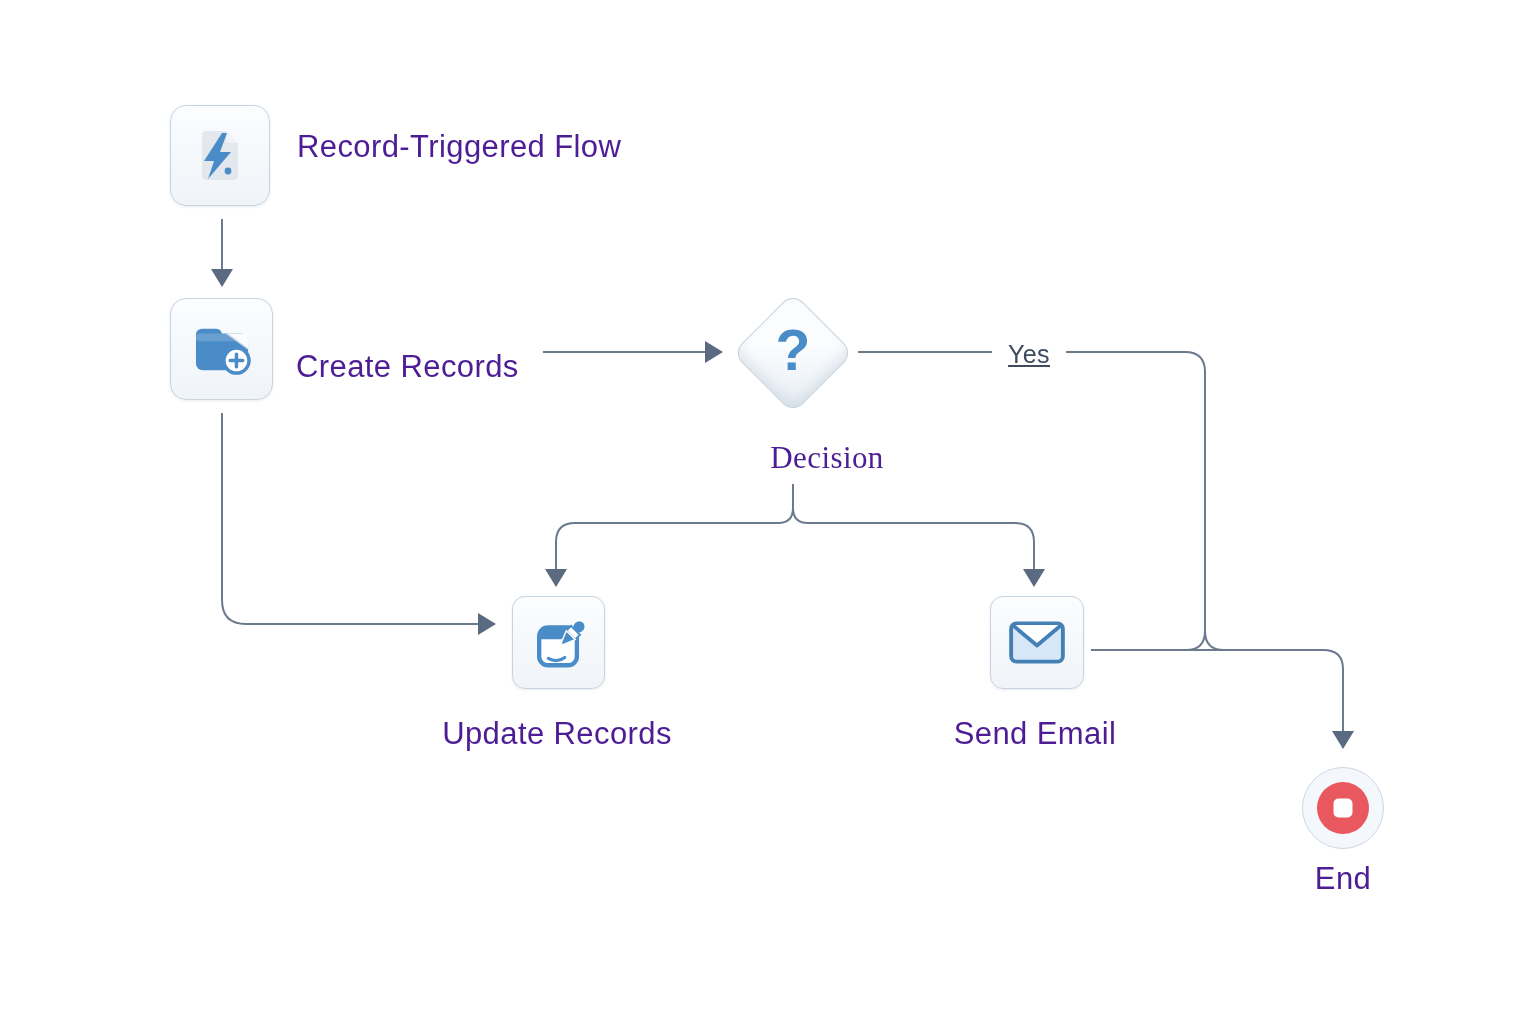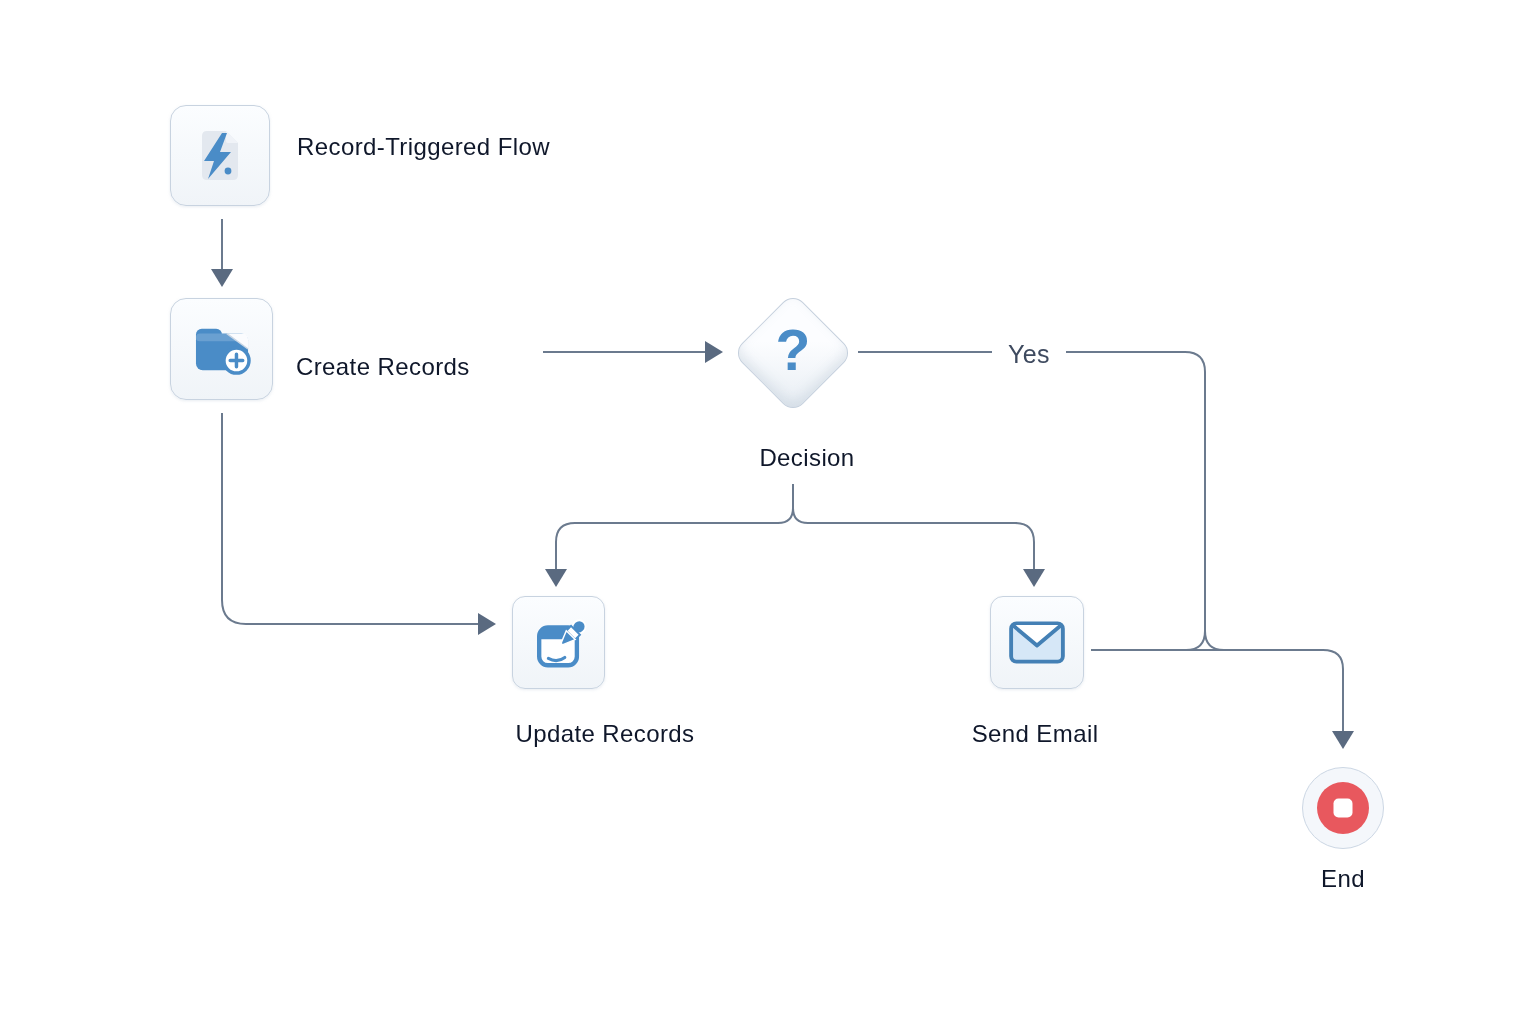--- a/index.html
+++ b/index.html
@@ -54,22 +54,22 @@
     left: 1302px; top: 767px;
     width: 82px; height: 82px;
     border-radius: 50%;
     background: #f4f7fb;
     border: 1.5px solid #ccd7e4;
     display: flex; align-items: center; justify-content: center;
     box-sizing: border-box;
   }
   .node-label {
     position: absolute;
-    color: #0f172a;
-    font-size: 24px;
+    color: #4c1d95;
+    font-size: 31px;
     letter-spacing: 0.4px;
     line-height: 30px;
     white-space: nowrap;
   }
   .node-label.centered { transform: translateX(-50%); text-align: center; }
   .edge-label {
     position: absolute;
     color: #3e4a5f;
     font-size: 25px;
     letter-spacing: 0.4px;
@@ -123,37 +123,37 @@
       <path d="M37 12 h16 q6 0 6 6 v10 Z" fill="#fbfcfe"></path>
       <path d="M37 12 L59 28" stroke="#c9d6e4" stroke-width="1.5"></path>
       <circle cx="47" cy="40" r="13" fill="#ffffff" stroke="#4a8cc7" stroke-width="3.6"></circle>
       <path d="M47 33.5 v13 M40.5 40 h13" stroke="#4a8cc7" stroke-width="3.6" stroke-linecap="round" fill="none"></path>
     </svg>
   </div>
   <div class="node-label" style="left:296px; top:335px;margin-top:17px;">Create Records</div>
 
   <div class="diamond"></div>
   <div class="decision-glyph">?</div>
-  <div class="node-label centered" style="left:807px; top:443px;">Decision</div>
+  <div class="node-label centered" style="left:827px; top:443px;font-family:Liberation Serif, serif;">Decision</div>
 
-  <div class="edge-label" style="left:1029px; top:340px;">Yes</div>
+  <div class="edge-label" style="left:1029px; top:340px;text-decoration:underline;">Yes</div>
 
   <div class="node small" style="left:512px; top:596px; width:93px; height:93px;">
     <svg width="58" height="58" viewBox="0 0 60 60">
       <rect x="9.5" y="14" width="39" height="39" rx="9" fill="#ffffff" stroke="#4a8cc7" stroke-width="4.5"></rect>
       <path d="M9.5 26 v-3 q0 -9 9 -9 h21 q9 0 9 9 v3 Z" fill="#4a8cc7"></path>
       <g transform="rotate(45 40 24)">
         <rect x="33.5" y="2" width="13" height="14" rx="6.5" fill="#4a8cc7" stroke="#ffffff" stroke-width="2"></rect>
         <rect x="33.5" y="14" width="13" height="7" fill="#ffffff" stroke="#4a8cc7" stroke-width="2"></rect>
         <path d="M33.5 21 h13 l-5 12 q-1.5 2.5 -3 0 Z" fill="#4a8cc7" stroke="#ffffff" stroke-width="1.5"></path>
       </g>
       <path d="M19 46 q9 5 17 -1" stroke="#4a8cc7" stroke-width="3.2" fill="none" stroke-linecap="round"></path>
     </svg>
   </div>
-  <div class="node-label centered" style="left:557px; top:719px;margin-left:48px;">Update Records</div>
+  <div class="node-label centered" style="left:557px; top:719px;">Update Records</div>
 
   <div class="node small" style="left:990px; top:596px; width:94px; height:93px;">
     <svg width="56" height="43" viewBox="0 0 58 44">
       <rect x="2.2" y="2.2" width="53.6" height="39.6" rx="5.5" fill="#d6e7f7" stroke="#4480b5" stroke-width="4"></rect>
       <path d="M5 4 h48 L29 26 Z" fill="#ffffff"></path>
       <path d="M5 5 L29 25 L53 5" fill="none" stroke="#4480b5" stroke-width="4" stroke-linejoin="round" stroke-linecap="round"></path>
     </svg>
   </div>
   <div class="node-label centered" style="left:1035px; top:719px;">Send Email</div>
 

